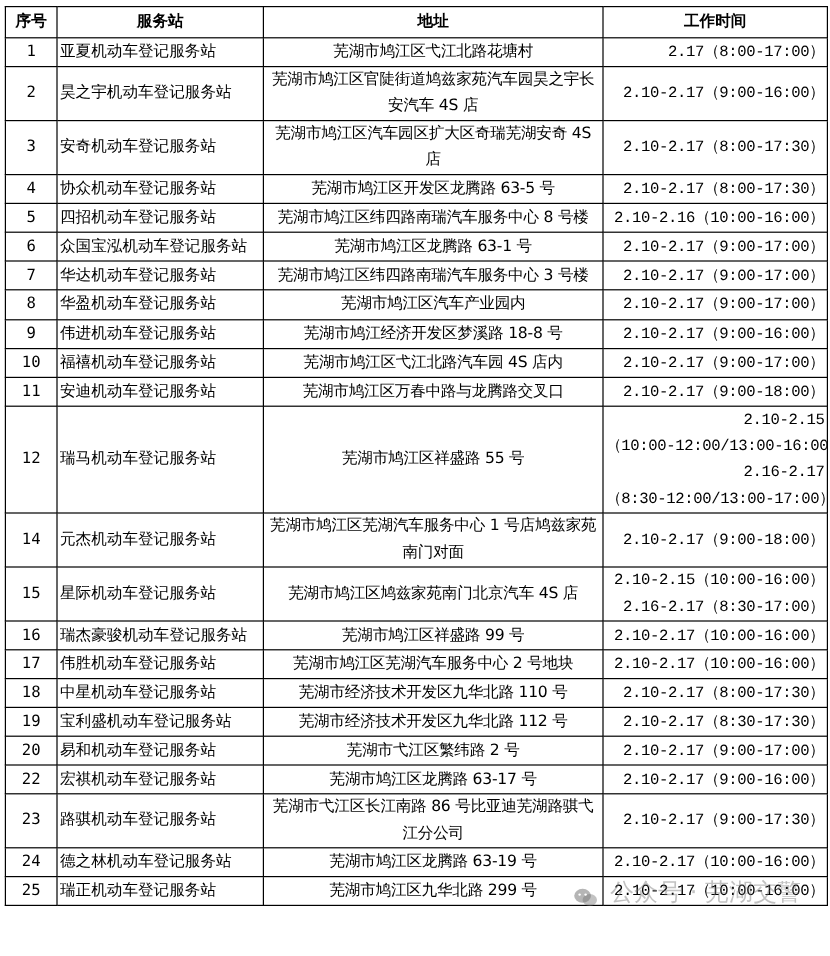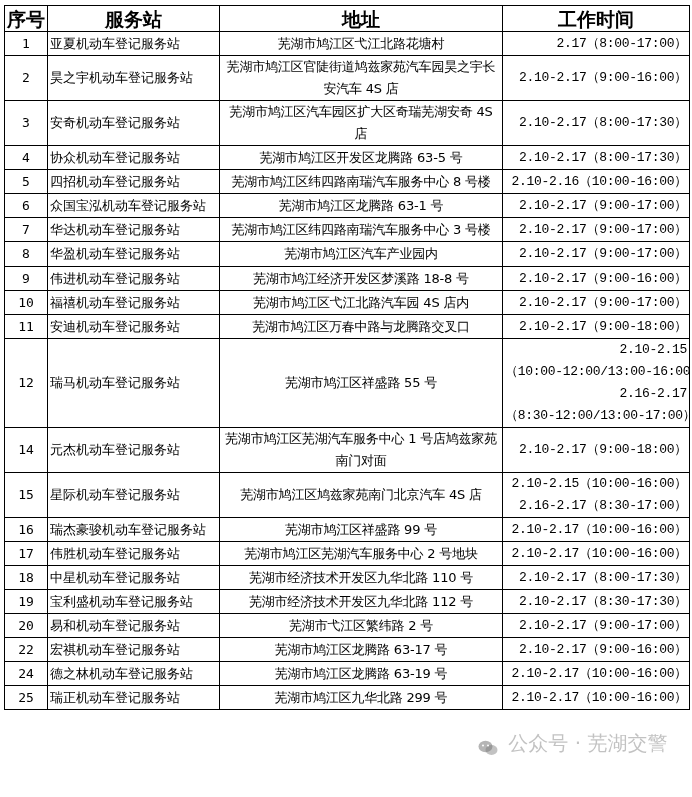--- a/index.html
+++ b/index.html
@@ -13,21 +13,21 @@
       border:1px solid #000;
       padding:0 2px;
       font-size:13px;
       line-height:22px;
       vertical-align:middle;
       overflow:hidden;
     }
     table.schedule th {
       font-family:"DejaVu Serif", serif;
       font-weight:bold;
-      font-size:19px;
+      font-size:13px;
       text-align:center;
       height:25px;
     }
     td.c-no { text-align:center; font-family:"DejaVu Sans Mono", monospace; font-size:12px; }
     td.c-name { text-align:left; white-space:nowrap; padding-left:1px; }
     td.c-addr { text-align:center; padding-left:1px; letter-spacing:-0.2px; }
     td.c-time { text-align:right; font-family:Liberation Mono, monospace; font-size:11.5px; white-space:nowrap; letter-spacing:-0.3px; }
     td.c-time .line { display:block; line-height:22px; }
     .watermark {
       position:absolute; left:478px; top:730px;
@@ -214,20 +214,28 @@
         </td>
       </tr>
       <tr style="height: 24px;">
         <td class="c-no">22</td>
         <td class="c-name">宏祺机动车登记服务站</td>
         <td class="c-addr">芜湖市鸠江区龙腾路 63-17 号</td>
         <td class="c-time">
           <span class="line">2.10-2.17（9:00-16:00）</span>
         </td>
       </tr>
+      <tr style="height: 44px;">
+        <td class="c-no">23</td>
+        <td class="c-name">路骐机动车登记服务站</td>
+        <td class="c-addr">芜湖市弋江区长江南路 86 号比亚迪芜湖路骐弋江分公司</td>
+        <td class="c-time">
+          <span class="line">2.10-2.17（9:00-17:30）</span>
+        </td>
+      </tr>
       <tr style="height: 24px;">
         <td class="c-no">24</td>
         <td class="c-name">德之林机动车登记服务站</td>
         <td class="c-addr">芜湖市鸠江区龙腾路 63-19 号</td>
         <td class="c-time">
           <span class="line">2.10-2.17（10:00-16:00）</span>
         </td>
       </tr>
       <tr style="height: 24px;">
         <td class="c-no">25</td>

